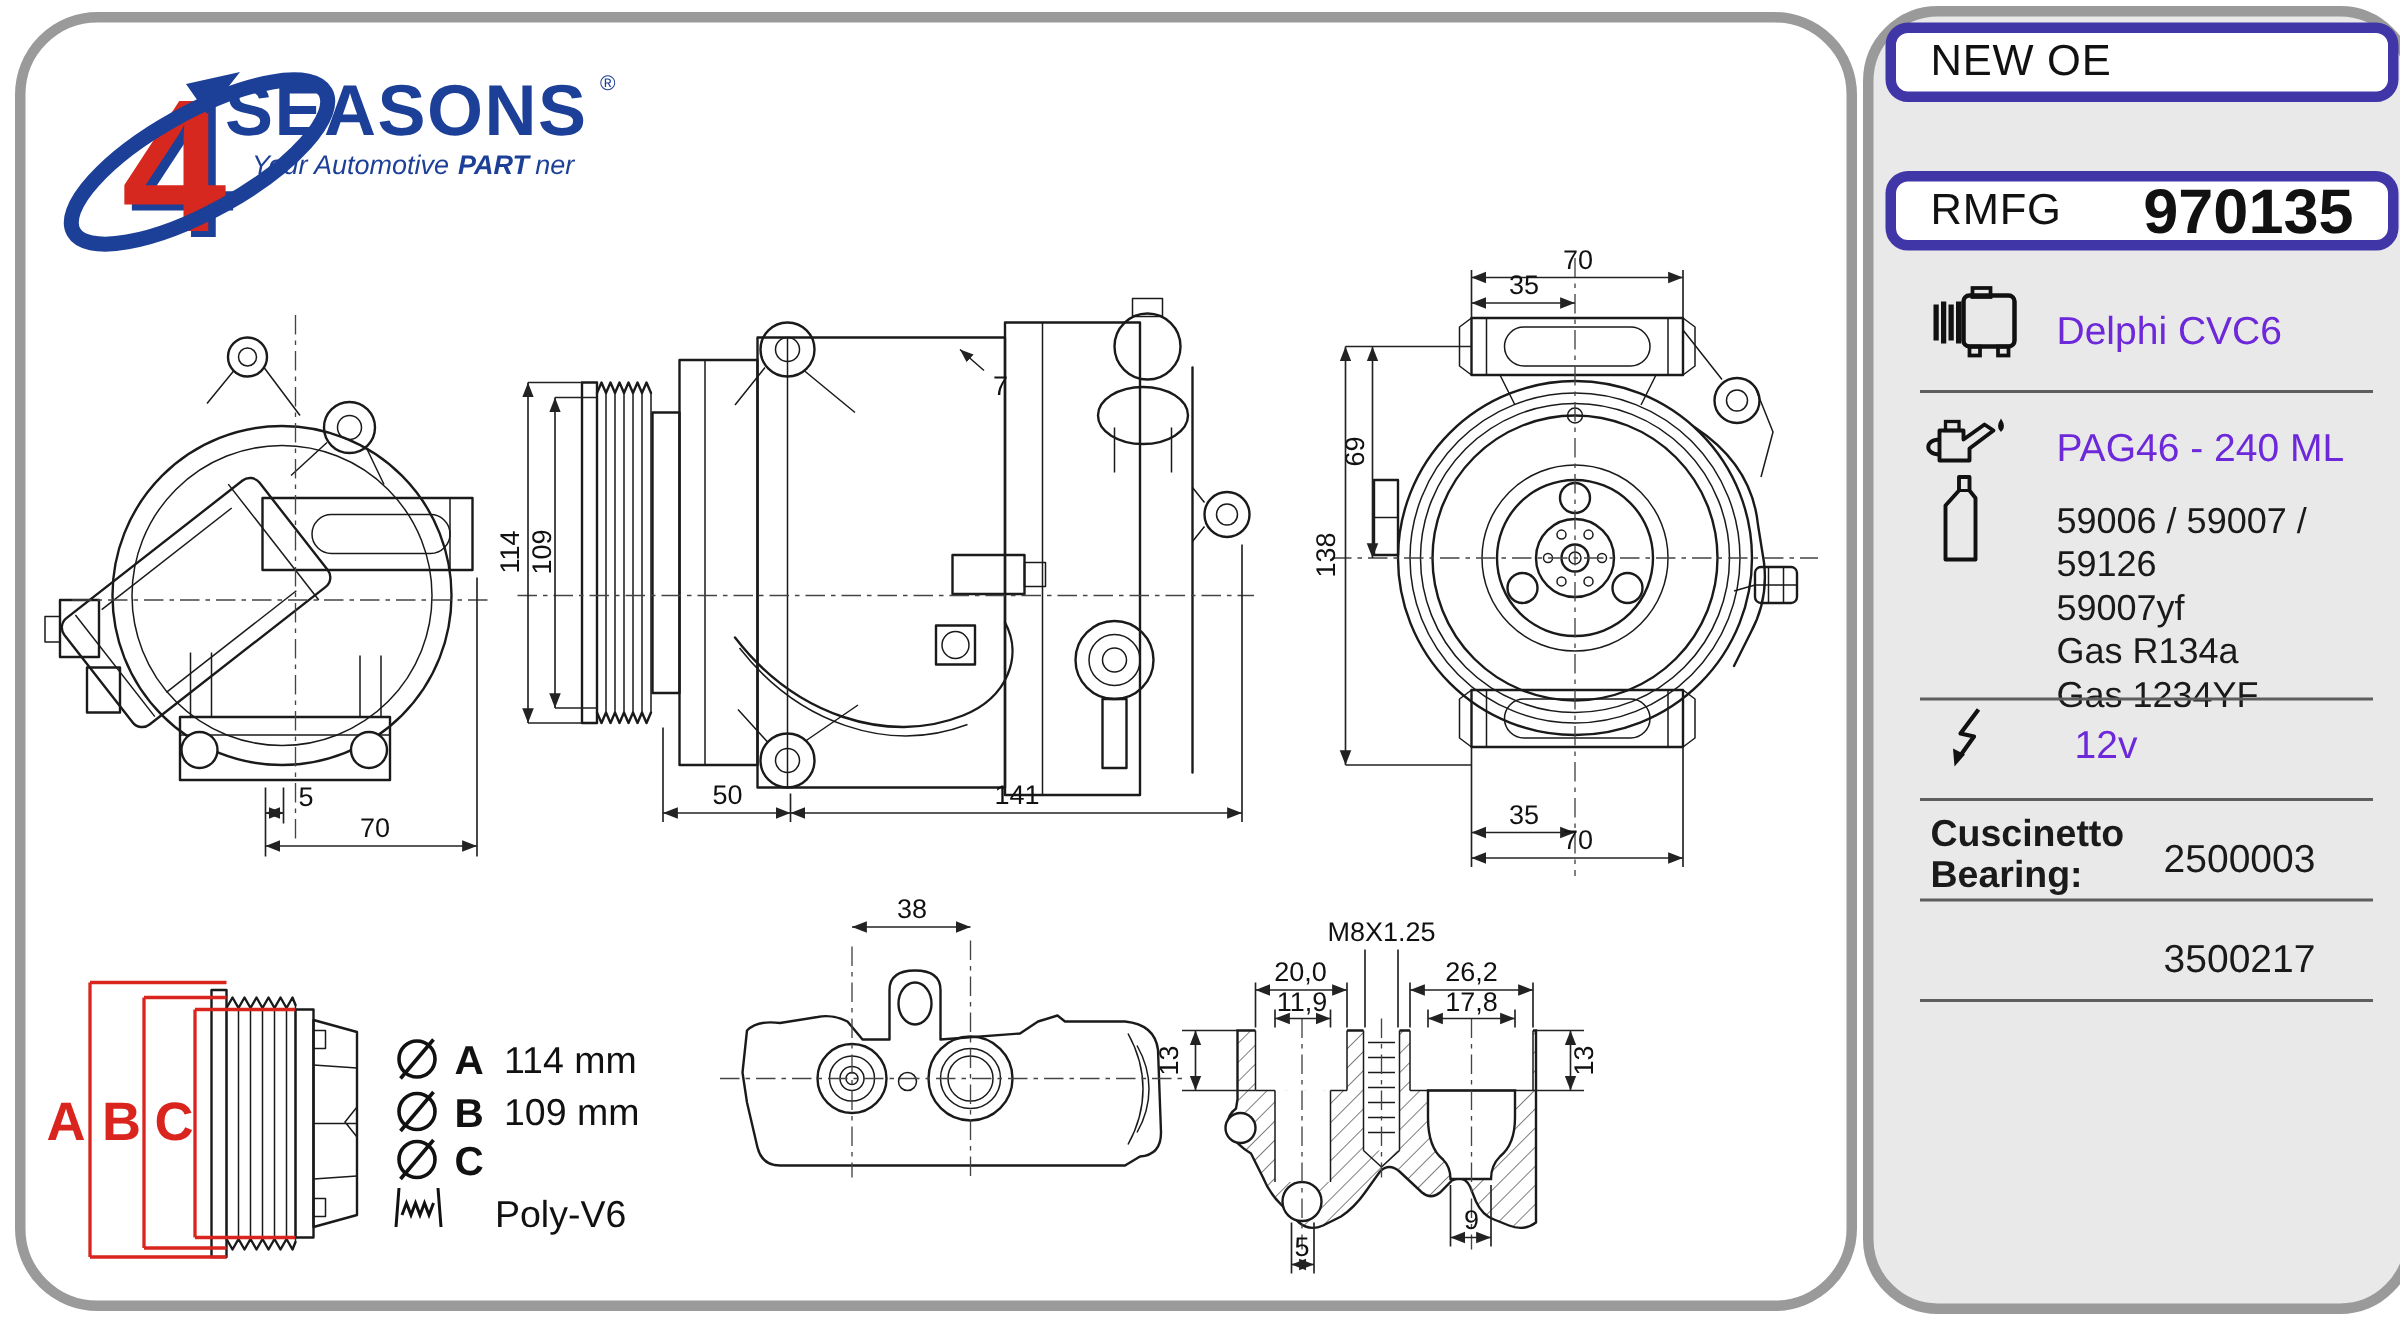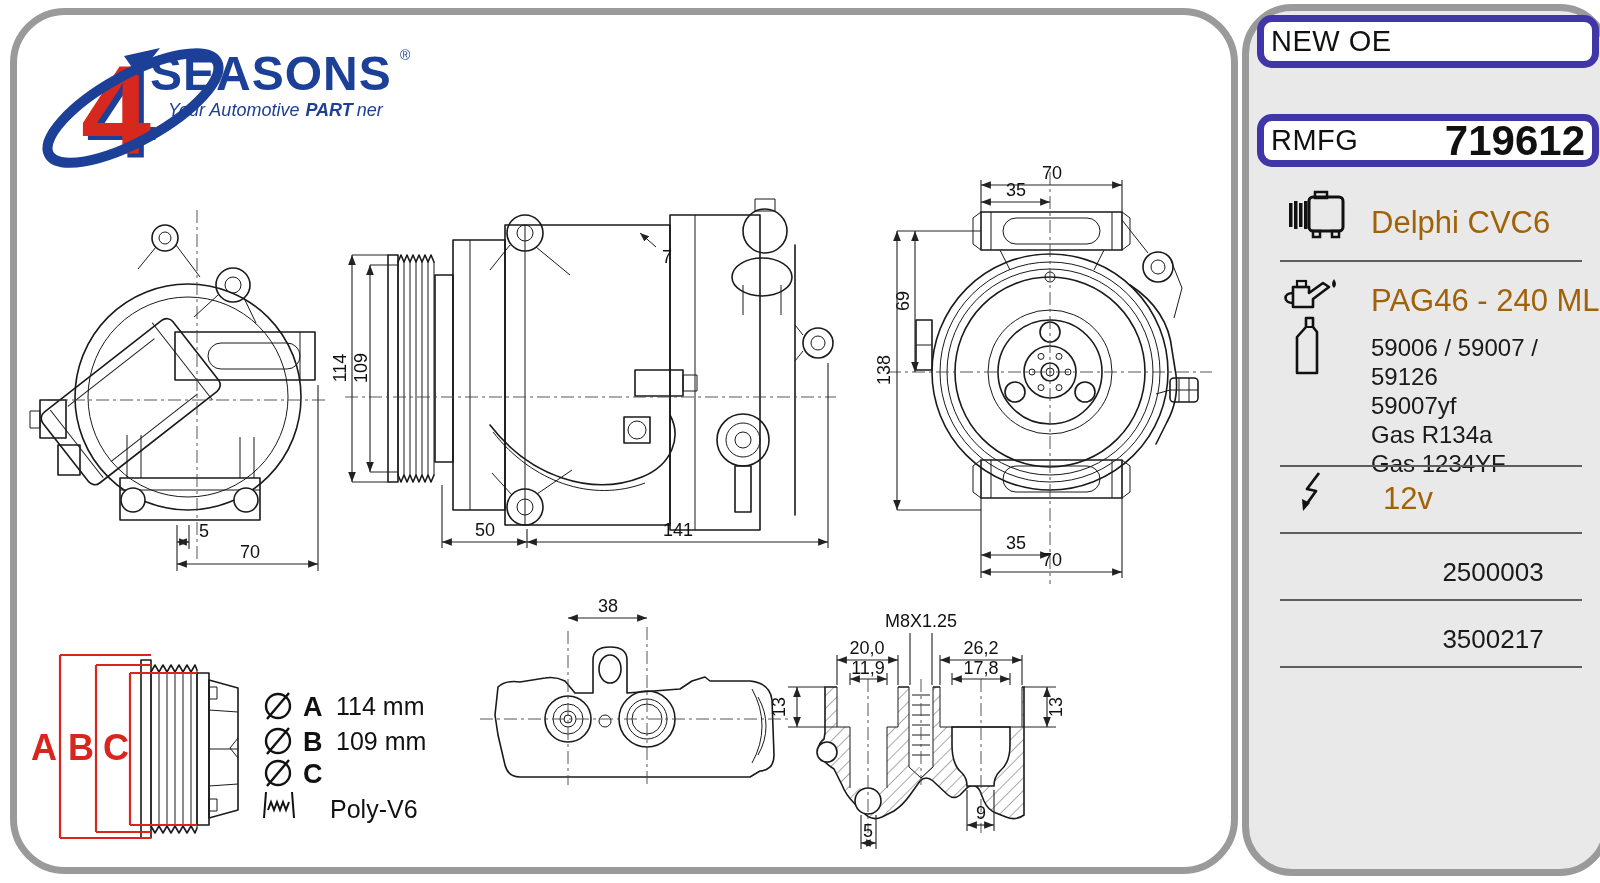--- a/index.html
+++ b/index.html
@@ -1,24 +1,24 @@
 <!DOCTYPE html>
 <html><head>
 <meta charset="utf-8">
 <style>
   *{margin:0;padding:0;box-sizing:border-box}
   html,body{width:1600px;height:883px}
   body{background:#fff;font-family:"Liberation Sans",sans-serif;position:relative;overflow:hidden;color:#111}
   .abs{position:absolute}
   #main-panel{position:absolute;left:10px;top:8px;width:1228px;height:866px;border:7px solid #9a9a9a;border-radius:55px;background:#fff}
   #sidebar{position:absolute;left:1242px;top:4px;width:368px;height:872px;border:7px solid #9a9a9a;border-radius:50px;background:#e9e9e9}
-  .bluebox{position:absolute;left:8px;width:342px;height:53px;background:#fff;border:7px solid #4136a8;border-radius:15px;display:flex;align-items:center;padding:0 7px}
+  .bluebox{position:absolute;left:8px;width:342px;height:53px;background:#fff;border:7px solid #4136a8;border-radius:15px;display:flex;align-items:center;padding:0 23px}
   .bluebox .lbl{font-size:29px;letter-spacing:.5px;color:#111}
   .bluebox .val{margin-left:auto;font-size:42px;font-weight:bold;color:#111}
-  .spec-text{font-size:31px;color:#a16207}
+  .spec-text{font-size:26px;color:#6d28d9}
   .spec-lines{font-size:24px;line-height:29px;color:#1a1a1a}
   .spec-label{font-size:25px;font-weight:bold;line-height:27px;color:#1a1a1a}
   .spec-val{font-size:26px;color:#1a1a1a;text-align:center}
   .divider{position:absolute;left:31px;width:302px;height:2px;background:#5e5e5e}
   svg{position:absolute;overflow:visible}
   svg .ln{fill:none;stroke:#1a1a1a;stroke-width:1.6;stroke-linejoin:round;stroke-linecap:round}
   svg .th{fill:none;stroke:#1a1a1a;stroke-width:1;stroke-linejoin:round}
   svg .wh{fill:#fff;stroke:none}
   svg .whs{fill:#fff;stroke:#1a1a1a;stroke-width:1.6}
   svg .dl{fill:none;stroke:#222;stroke-width:1.1}
@@ -330,21 +330,21 @@
   <text class="dim" x="98" y="252">5</text>
 </svg>
 
 <div id="sidebar">
 
   <div class="bluebox" style="top:4px">
     <span class="lbl">NEW OE</span>
   </div>
   <div class="bluebox" style="top:103px">
     <span class="lbl">RMFG</span>
-    <span class="val">719612</span>
+    <span class="val">970135</span>
   </div>
 
   <svg class="icon-svg" style="left:38px;top:180px" width="62" height="48" viewBox="0 0 62 48">
     <rect x="2" y="12" width="3.5" height="24" fill="#111"></rect>
     <rect x="7" y="10" width="3.5" height="28" fill="#111"></rect>
     <rect x="12" y="12" width="3.5" height="24" fill="#111"></rect>
     <rect x="17" y="10" width="3.5" height="28" fill="#111"></rect>
     <rect x="22" y="6" width="34" height="34" rx="4" fill="none" stroke="#111" stroke-width="3"></rect>
     <rect x="28" y="1" width="12" height="6" fill="none" stroke="#111" stroke-width="2.5"></rect>
     <rect x="26" y="40" width="7" height="6" fill="none" stroke="#111" stroke-width="2.5"></rect>
@@ -376,19 +376,23 @@
   <div class="divider" style="top:454px"></div>
 
   <svg class="icon-svg" style="left:50px;top:460px" width="28" height="44" viewBox="0 0 28 44">
     <path d="M20,2 L8,18 L17,20 L7,34" fill="none" stroke="#111" stroke-width="2.8" stroke-linejoin="round"></path>
     <polygon points="3,28 11,32 4,40" fill="#111"></polygon>
   </svg>
   <div class="abs spec-text" style="left:134px;top:470px">12v</div>
 
   <div class="divider" style="top:521px"></div>
 
+  <div class="abs spec-label" style="left:38px;top:532px">
+    <div>Cuscinetto</div>
+    <div>Bearing:</div>
+  </div>
   <div class="abs spec-val" style="left:180px;top:546px;width:128px">2500003</div>
   <div class="divider" style="top:588px"></div>
 
   <div class="abs spec-val" style="left:180px;top:613px;width:128px">3500217</div>
   <div class="divider" style="top:655px"></div>
 
 </div>
 
 </body></html>

